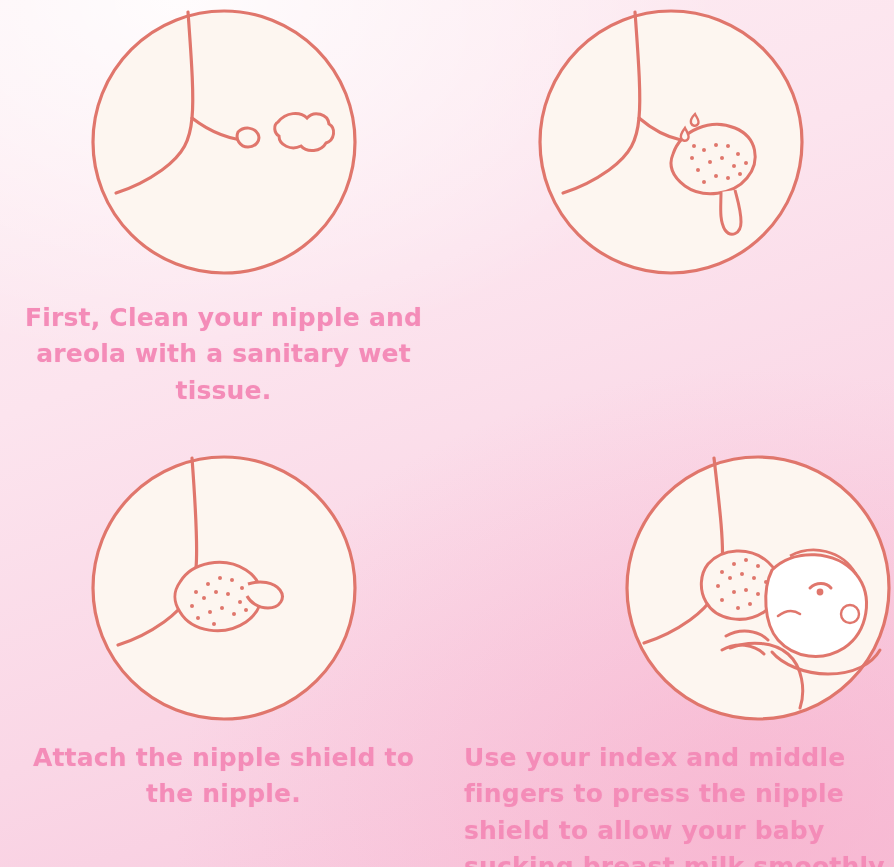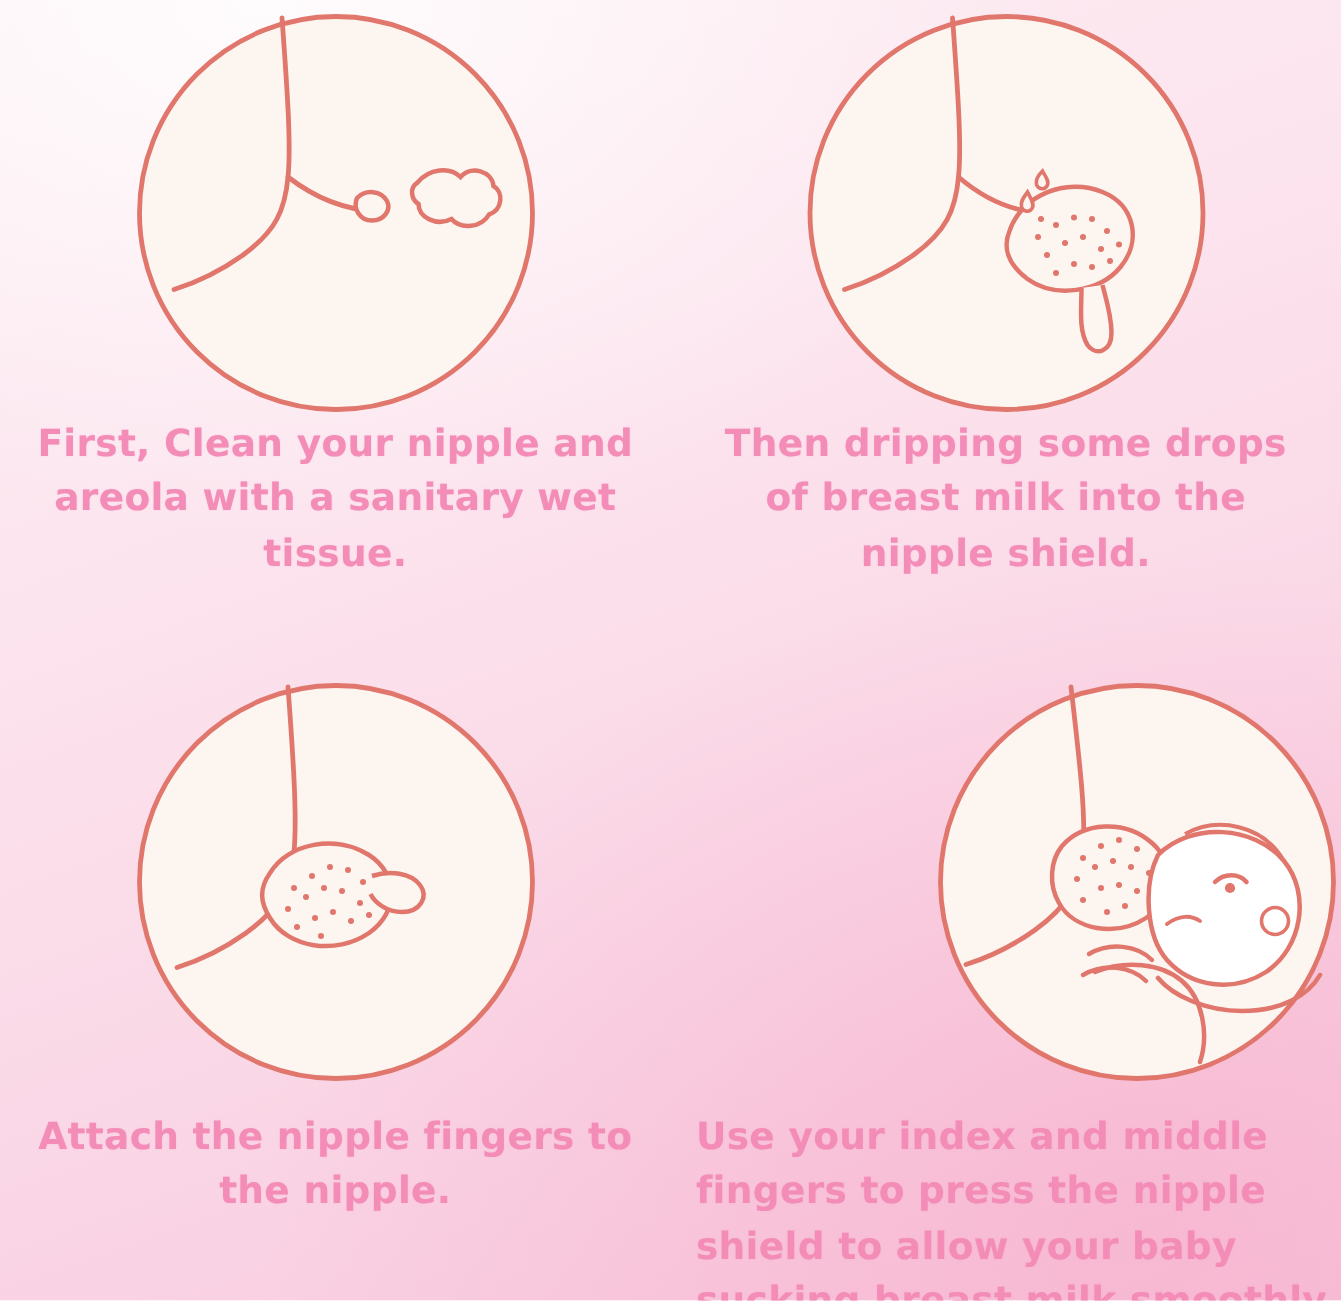--- a/index.html
+++ b/index.html
@@ -43,21 +43,21 @@
   }
   .cell.r2 .illus {
     margin-top: 18px;
   }
   .illus svg {
     display: block;
     width: 272px;
     height: 272px;
   }
   .caption {
-    margin-top: 0;
+    margin-top: 22px;
     text-align: center;
     color: #f48cb8;
     font-family: "DejaVu Sans", sans-serif;
     font-weight: bold;
     font-size: 25px;
     line-height: 1.45;
     letter-spacing: 0.2px;
     width: 420px;
     text-shadow: 0 0 1px rgba(244,140,184,0.25);
   }
@@ -116,21 +116,20 @@
               <circle cx="159" cy="140" r="2"></circle>
             <circle cx="211" cy="157" r="2"></circle>
           </g>
 
           <path d="M186 186 C 186 200, 184 214, 190 224 C 196 232, 206 228, 206 216 C 206 204, 202 192, 200 184" fill="#fdf6f0" stroke="#e0766c" stroke-width="3"></path>
 
           <path d="M150 122 C 152 126, 155 130, 153 133 C 151 136, 147 135, 146 132 C 145 128, 148 125, 150 122 Z" fill="#fdf6f0" stroke="#e0766c" stroke-width="2.4"></path>
           <path d="M160 108 C 162 112, 165 115, 163 118 C 161 121, 157 120, 156 117 C 155 113, 158 110, 160 108 Z" fill="#fdf6f0" stroke="#e0766c" stroke-width="2.4"></path>
         </svg>
       </div>
-      <div class="caption">Then dripping some drops of breast milk into the nipple shield.</div>
     </div>
 
     <div class="cell cell-3 r2">
       <div class="illus">
         <svg viewBox="0 0 272 272" xmlns="http://www.w3.org/2000/svg">
           <circle cx="136" cy="136" r="131" fill="#fdf6f0" stroke="#e0766c" stroke-width="3.2"></circle>
 
           <path d="M104 6 C 108 60, 110 94, 108 116 C 106 140, 98 154, 76 170 C 62 180, 46 188, 30 193" fill="none" stroke="#e0766c" stroke-width="3.2" stroke-linecap="round"></path>
           <path d="M108 116 C 124 130, 142 138, 162 140" fill="none" stroke="#e0766c" stroke-width="3.2" stroke-linecap="round"></path>
 
@@ -150,21 +149,21 @@
               <circle cx="122" cy="160" r="2"></circle>
             <circle cx="134" cy="156" r="2"></circle>
               <circle cx="146" cy="162" r="2"></circle>
             <circle cx="158" cy="158" r="2"></circle>
               <circle cx="126" cy="172" r="2"></circle>
           </g>
 
           <path d="M160 132 C 172 128, 186 130, 192 138 C 198 146, 192 156, 180 156 C 170 156, 162 150, 159 144" fill="#fdf6f0" stroke="#e0766c" stroke-width="3"></path>
         </svg>
       </div>
-      <div class="caption">Attach the nipple fingers to the nipple.</div>
+      <div class="caption">Attach the nipple shield to the nipple.</div>
     </div>
 
     <div class="cell cell-4 r2">
       <div class="illus">
         <svg viewBox="0 0 272 272" xmlns="http://www.w3.org/2000/svg">
           <circle cx="136" cy="136" r="131" fill="#fdf6f0" stroke="#e0766c" stroke-width="3.2"></circle>
 
           <path d="M92 6 C 98 58, 102 92, 100 114 C 98 138, 90 152, 68 168 C 54 178, 38 186, 22 191" fill="none" stroke="#e0766c" stroke-width="3.2" stroke-linecap="round"></path>
           <path d="M100 114 C 112 128, 126 136, 140 140" fill="none" stroke="#e0766c" stroke-width="3.2" stroke-linecap="round"></path>
 

